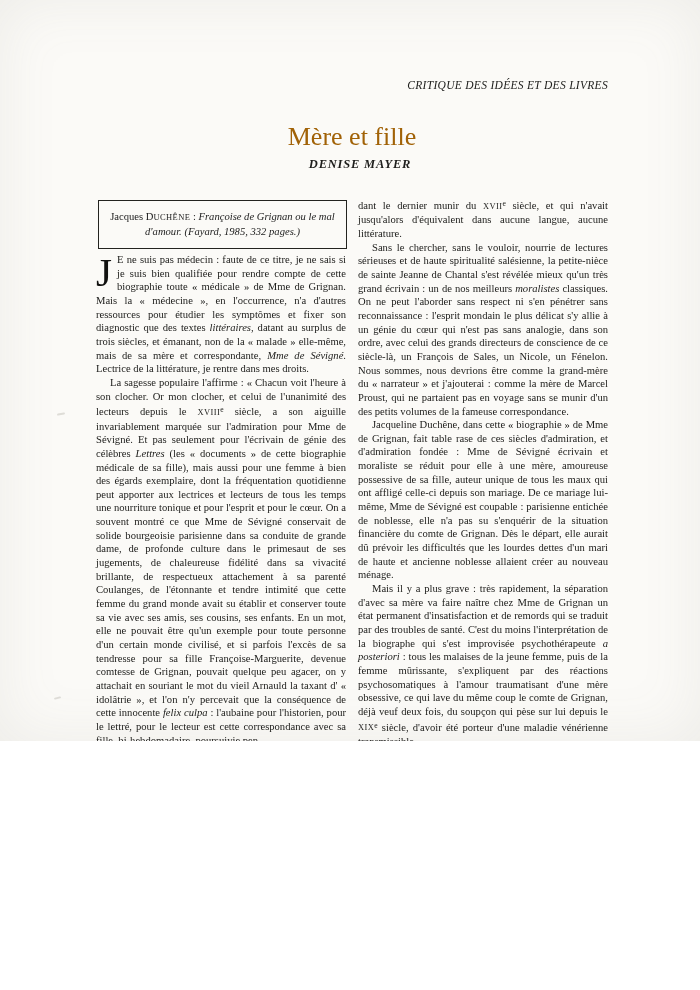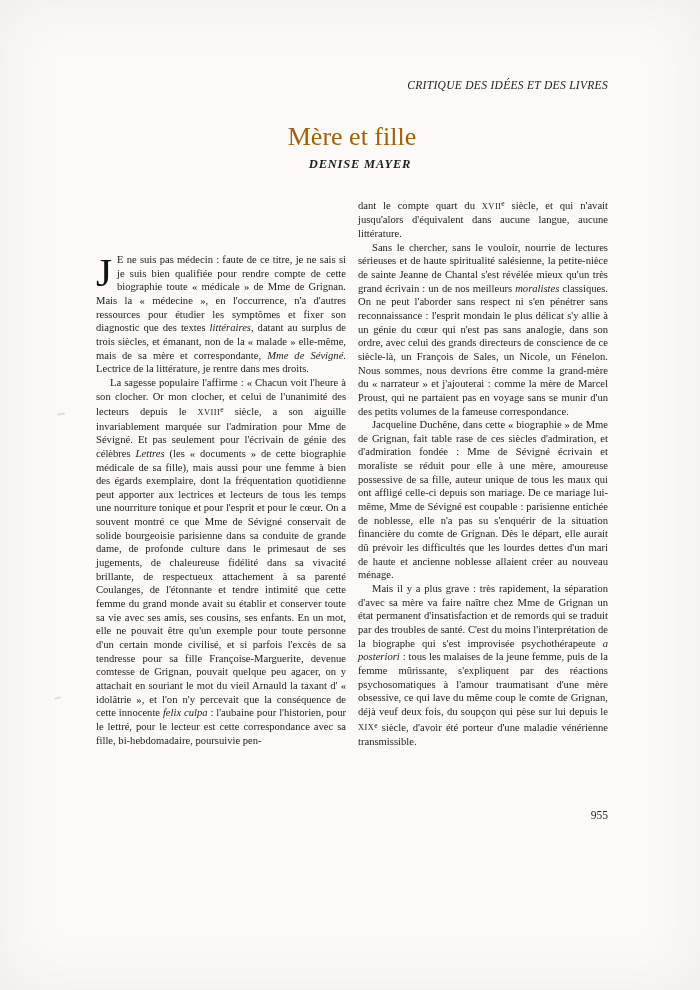--- a/index.html
+++ b/index.html
@@ -1,18 +1,18 @@
 <!DOCTYPE html>
 <html lang="fr"><head>
 <meta charset="utf-8">
 <style>
   html,body { margin:0; padding:0; }
   .page {
     position:relative;
-    width:700px; height:990px;
+    width:700px; height:741px;
     background:#fbfaf7;
     font-family:"Liberation Serif", serif;
     color:#1b1b1b;
     overflow:hidden;
     box-shadow: inset 0 0 60px rgba(120,115,105,0.10);
   }
   .running-head {
     position:absolute; top:79px; left:96px; width:512px;
     text-align:right;
     font-style:italic; font-size:11.5px; letter-spacing:0.3px;
@@ -70,28 +70,31 @@
 <body>
 
 <div class="page">
 
   <div class="running-head">CRITIQUE DES IDÉES ET DES LIVRES</div>
 
   <h1 class="article-title" style="font-weight:normal;">Mère et fille</h1>
 
   <div class="article-author">DENISE MAYER</div>
 
+  <div class="ref-box">
+    <span><span>Jacques D</span><span class="sc">UCHÊNE</span><span> : </span><span class="it">Françoise de Grignan ou le mal d'amour. (Fayard, 1985, 332 pages.)</span></span>
+  </div>
 
   <div class="col col-left">
       <p class="noindent"><span class="dropcap">J</span><span>E ne suis pas médecin : faute de ce titre, je ne sais si je suis bien qualifiée pour rendre compte de cette biographie toute « médicale » de Mme de Grignan. Mais la « médecine », en l'occurrence, n'a d'autres ressources pour étudier les symptômes et fixer son diagnostic que des textes </span><span class="it">littéraires</span><span>, datant au surplus de trois siècles, et émanant, non de la « malade » elle-même, mais de sa mère et correspondante, </span><span class="it">Mme de Sévigné</span><span>. Lectrice de la littérature, je rentre dans mes droits.</span></p>
       <p><span>La sagesse populaire l'affirme : « Chacun voit l'heure à son clocher. Or mon clocher, et celui de l'unanimité des lecteurs depuis le </span><span class="sc">XVIII</span><span class="sup">e</span><span> siècle, a son aiguille invariablement marquée sur l'admiration pour Mme de Sévigné. Et pas seulement pour l'écrivain de génie des célèbres </span><span class="it">Lettres</span><span> (les « documents » de cette biographie médicale de sa fille), mais aussi pour une femme à bien des égards exemplaire, dont la fréquentation quotidienne peut apporter aux lectrices et lecteurs de tous les temps une nourriture tonique et pour l'esprit et pour le cœur. On a souvent montré ce que Mme de Sévigné conservait de solide bourgeoisie parisienne dans sa conduite de grande dame, de profonde culture dans le primesaut de ses jugements, de chaleureuse fidélité dans sa vivacité brillante, de respectueux attachement à sa parenté Coulanges, de l'étonnante et tendre intimité que cette femme du grand monde avait su établir et conserver toute sa vie avec ses amis, ses cousins, ses enfants. En un mot, elle ne pouvait être qu'un exemple pour toute personne d'un certain monde civilisé, et si parfois l'excès de sa tendresse pour sa fille Françoise-Marguerite, devenue comtesse de Grignan, pouvait quelque peu agacer, on y attachait en souriant le mot du vieil Arnauld la taxant d' « idolâtrie », et l'on n'y percevait que la conséquence de cette innocente </span><span class="it">felix culpa</span><span> : l'aubaine pour l'historien, pour le lettré, pour le lecteur est cette correspondance avec sa fille, bi-hebdomadaire, poursuivie pen-</span></p>
     </div>
 
   <div class="col col-right">
-      <p class="noindent"><span>dant le compte quart du </span><span class="sc">XVII</span><span class="sup">e</span><span> siècle, et qui n'avait jusqu'alors d'équivalent dans aucune langue, aucune littérature.</span></p>
+      <p class="noindent"><span>dant le dernier munir du </span><span class="sc">XVII</span><span class="sup">e</span><span> siècle, et qui n'avait jusqu'alors d'équivalent dans aucune langue, aucune littérature.</span></p>
       <p><span>Sans le chercher, sans le vouloir, nourrie de lectures sérieuses et de haute spiritualité salésienne, la petite-nièce de sainte Jeanne de Chantal s'est révélée mieux qu'un très grand écrivain : un de nos meilleurs </span><span class="it">moralistes</span><span> classiques. On ne peut l'aborder sans respect ni s'en pénétrer sans reconnaissance : l'esprit mondain le plus délicat s'y allie à un génie du cœur qui n'est pas sans analogie, dans son ordre, avec celui des grands directeurs de conscience de ce siècle-là, un François de Sales, un Nicole, un Fénelon. Nous sommes, nous devrions être comme la grand-mère du « narrateur » et j'ajouterai : comme la mère de Marcel Proust, qui ne partaient pas en voyage sans se munir d'un des petits volumes de la fameuse correspondance.</span></p>
       <p><span>Jacqueline Duchêne, dans cette « biographie » de Mme de Grignan, fait table rase de ces siècles d'admiration, et d'admiration fondée : Mme de Sévigné écrivain et moraliste se réduit pour elle à une mère, amoureuse possessive de sa fille, auteur unique de tous les maux qui ont affligé celle-ci depuis son mariage. De ce mariage lui-même, Mme de Sévigné est coupable : parisienne entichée de noblesse, elle n'a pas su s'enquérir de la situation financière du comte de Grignan. Dès le départ, elle aurait dû prévoir les difficultés que les lourdes dettes d'un mari de haute et ancienne noblesse allaient créer au nouveau ménage.</span></p>
       <p><span>Mais il y a plus grave : très rapidement, la séparation d'avec sa mère va faire naître chez Mme de Grignan un état permanent d'insatisfaction et de remords qui se traduit par des troubles de santé. C'est du moins l'interprétation de la biographe qui s'est improvisée psychothérapeute </span><span class="it">a posteriori</span><span> : tous les malaises de la jeune femme, puis de la femme mûrissante, s'expliquent par des réactions psychosomatiques à l'amour traumatisant d'une mère obsessive, ce qui lave du même coup le comte de Grignan, déjà veuf deux fois, du soupçon qui pèse sur lui depuis le </span><span class="sc">XIX</span><span class="sup">e</span><span> siècle, d'avoir été porteur d'une maladie vénérienne transmissible.</span></p>
     </div>
 
   <div class="page-number">955</div>
 
   <div class="artifact artifact-1"></div>
   <div class="artifact artifact-2"></div>
 

